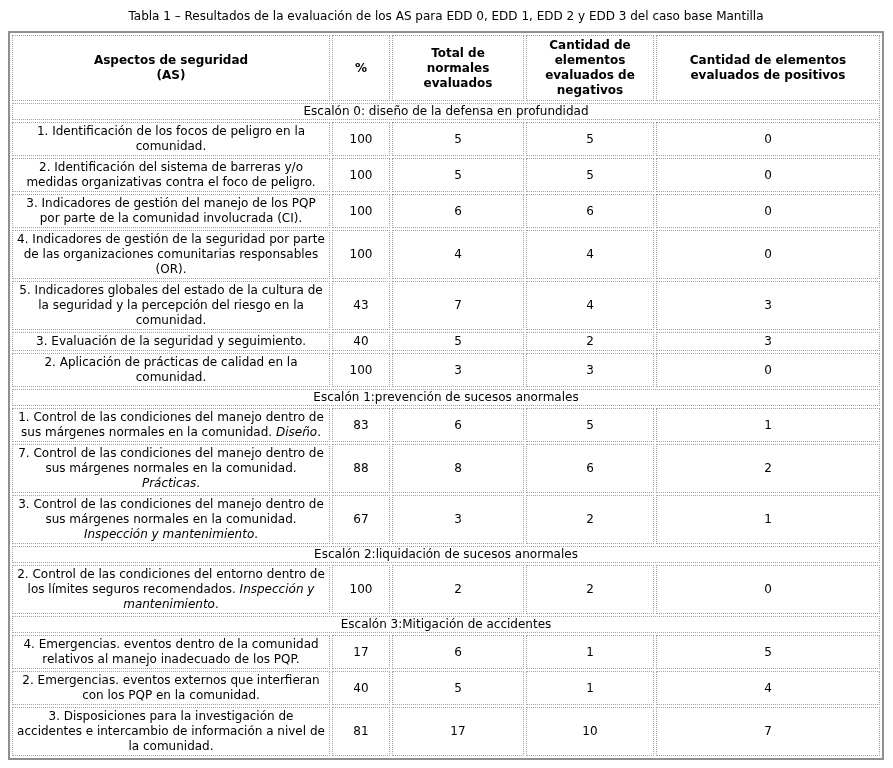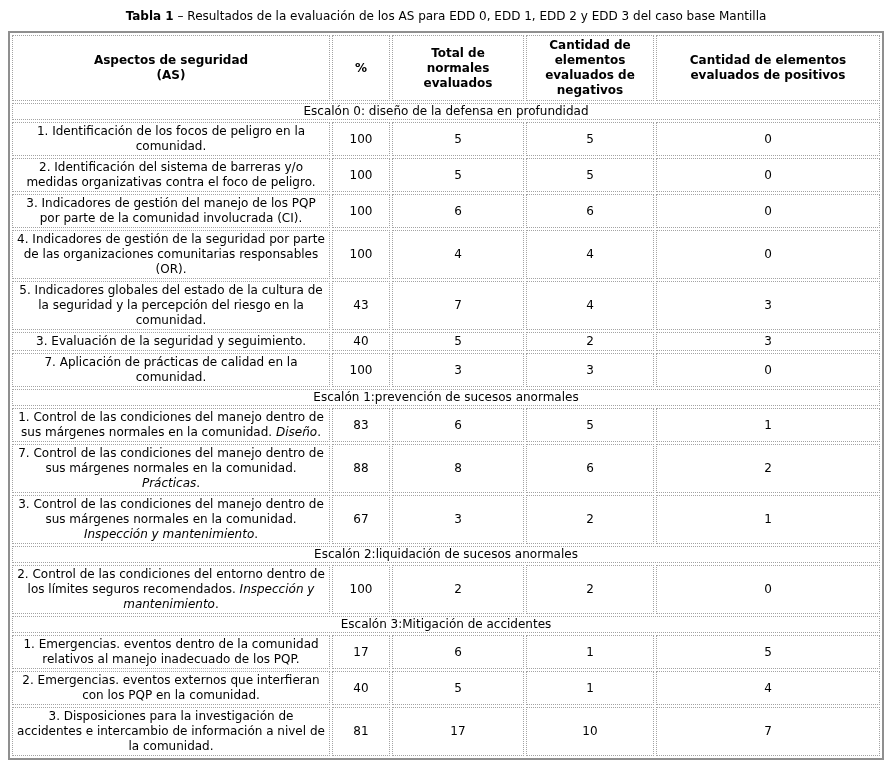--- a/index.html
+++ b/index.html
@@ -16,21 +16,21 @@
     height: 768px;
     background: #ffffff;
     overflow: hidden;
   }
   .caption {
     margin: 9px 8px 7px 8px;
     width: 876px;
     text-align: center;
     font-size: 12px;
   }
-  .caption b { font-weight: bold; }
+  .caption b { font-weight: normal; }
   table.results {
     margin-left: 8px;
     width: 876px;
     table-layout: fixed;
     border-collapse: separate;
     border-spacing: 2px;
     border: 2px solid var(--outer-border, #8f8f8f);
     background: #ffffff;
   }
   col.c1 { width: 318px; }
@@ -147,21 +147,21 @@
 
       <tr>
         <td class="aspect"><span>3. Evaluación de la seguridad y seguimiento.</span><i></i><span></span></td>
         <td class="num">40</td>
         <td class="num">5</td>
         <td class="num">2</td>
         <td class="num">3</td>
       </tr>
 
       <tr>
-        <td class="aspect"><span>7. Aplicación de prácticas de calidad en la comunidad.</span><i></i><span></span></td>
+        <td class="aspect"><span>2. Aplicación de prácticas de calidad en la comunidad.</span><i></i><span></span></td>
         <td class="num">100</td>
         <td class="num">3</td>
         <td class="num">3</td>
         <td class="num">0</td>
       </tr>
 
       <tr>
         <td class="section" colspan="5">Escalón 1:prevención de sucesos anormales</td>
       </tr>
 
@@ -200,21 +200,21 @@
         <td class="num">2</td>
         <td class="num">2</td>
         <td class="num">0</td>
       </tr>
 
       <tr>
         <td class="section" colspan="5">Escalón 3:Mitigación de accidentes</td>
       </tr>
 
       <tr>
-        <td class="aspect"><span>1. Emergencias. eventos dentro de la comunidad relativos al manejo inadecuado de los PQP.</span><i></i><span></span></td>
+        <td class="aspect"><span>4. Emergencias. eventos dentro de la comunidad relativos al manejo inadecuado de los PQP.</span><i></i><span></span></td>
         <td class="num">17</td>
         <td class="num">6</td>
         <td class="num">1</td>
         <td class="num">5</td>
       </tr>
 
       <tr>
         <td class="aspect"><span>2. Emergencias. eventos externos que interfieran con los PQP en la comunidad.</span><i></i><span></span></td>
         <td class="num">40</td>
         <td class="num">5</td>

